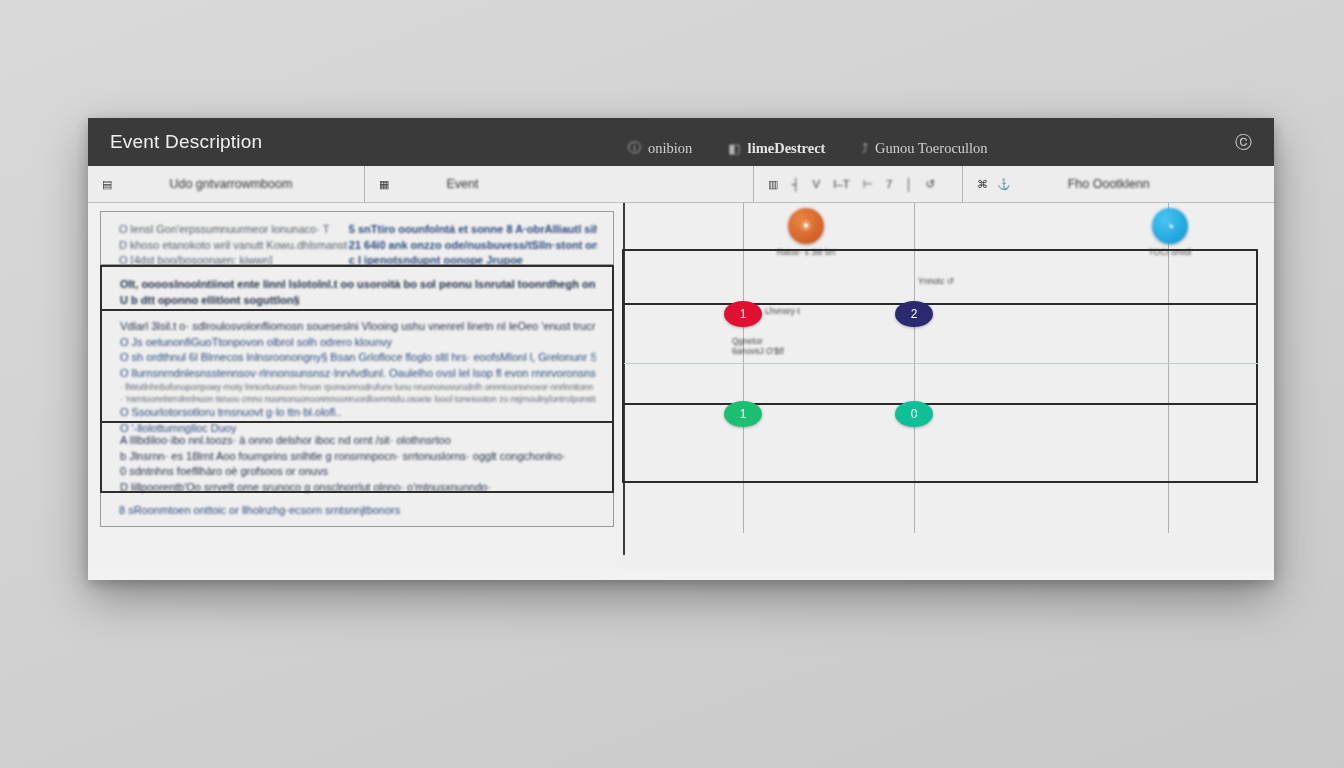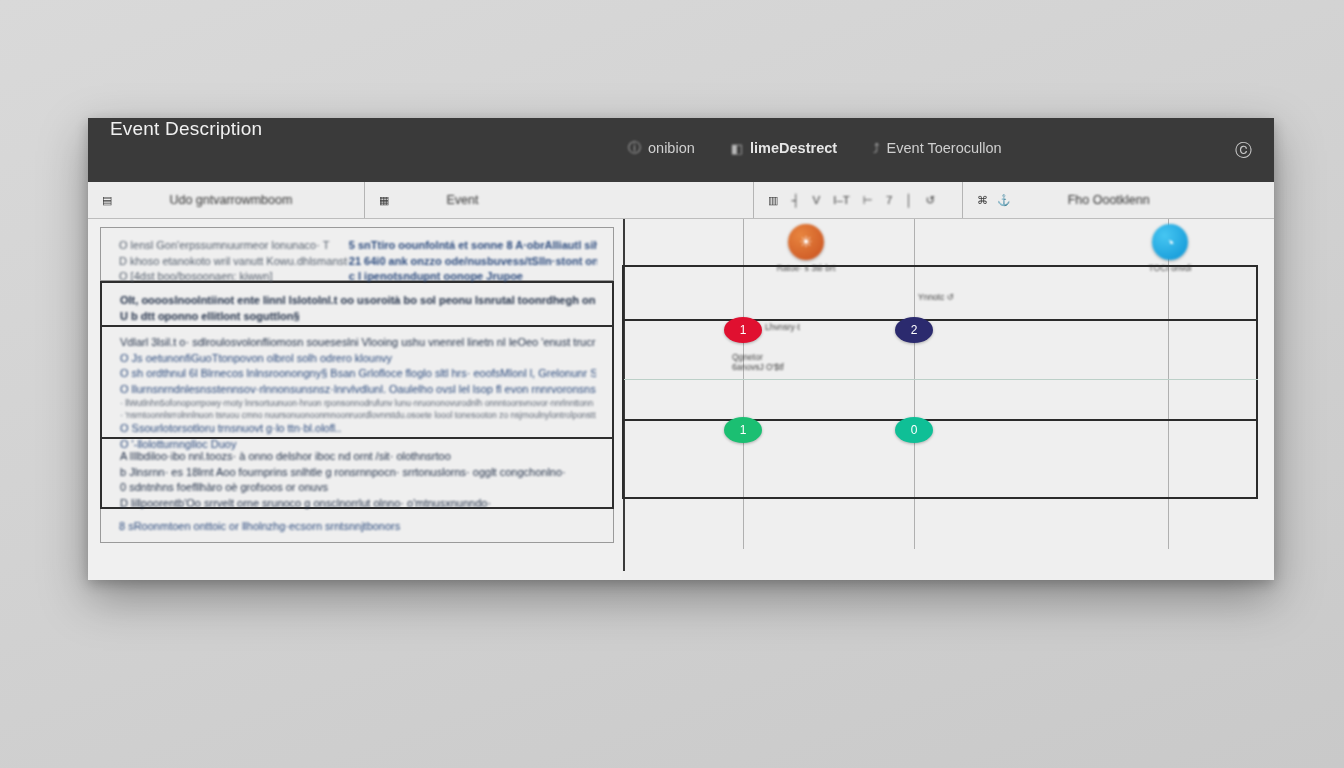--- a/index.html
+++ b/index.html
@@ -11,34 +11,34 @@
   }
   #app-window{
     position:absolute;left:88px;top:118px;width:1186px;height:462px;
     background:#f2f2f2;
     box-shadow:0 18px 44px rgba(0,0,0,.34),0 4px 12px rgba(0,0,0,.22);
     overflow:hidden;
   }
 
   
   #titlebar{
-    height:64px;background:#3a3a3a;position:relative;
-    display:flex;align-items:flex-start;
+    height:48px;background:#3a3a3a;position:relative;
+    display:flex;align-items:center;
   }
   #app-title{
     color:#f0f0f0;font-size:19px;letter-spacing:.2px;margin-left:22px;
     white-space:nowrap;filter:blur(.45px);
   }
   #header-nav{
     position:absolute;left:540px;top:0;height:60px;
     display:flex;align-items:center;gap:36px;
   }
   .hnav{display:flex;align-items:center;gap:7px;white-space:nowrap;}
   .hnav .glyph{color:#b9b9b9;font-size:13px;filter:blur(.8px);}
-  .hnav .lbl{color:#cfcfcf;font-size:14.5px;filter:blur(.75px);}
+  .hnav .lbl{color:#cfcfcf;font-size:14.5px;filter:blur(.75px);font-family:Liberation Serif, serif;}
   .hnav.strong .lbl{color:#e5e5e5;font-weight:bold;filter:blur(.35px);}
   #header-right-icon{
     position:absolute;right:22px;top:50%;transform:translateY(-50%);
     color:#c9c9c9;font-size:17px;filter:blur(.7px);
   }
 
   
   #toolbar{
     height:36px;background:#ededed;border-bottom:1px solid #bdbdbd;
     display:flex;align-items:stretch;
@@ -122,21 +122,21 @@
       <div class="hnav">
         <span class="glyph">ⓘ</span>
         <span class="lbl">onibion</span>
       </div>
       <div class="hnav strong">
         <span class="glyph">◧</span>
         <span class="lbl">limeDestrect</span>
       </div>
       <div class="hnav">
         <span class="glyph">⤴</span>
-        <span class="lbl">Event Toerocullon</span>
+        <span class="lbl">Gunou Toerocullon</span>
       </div>
     </div>
 
     <div id="header-right-icon">ⓒ</div>
   </div>
 
   <div id="toolbar">
     <div class="tgroup" id="tgroup-open">
       <span class="ticon">▤</span>
       <span class="tlabel">Udo gntvarrowmboom</span>

